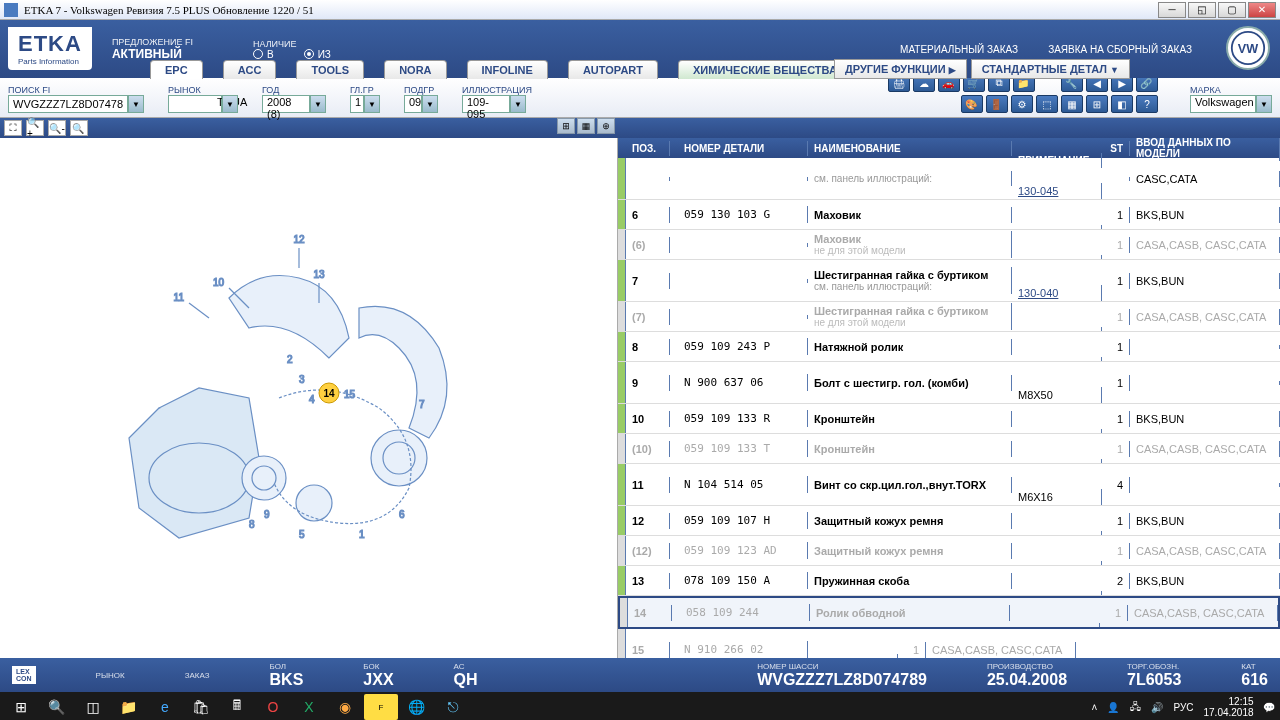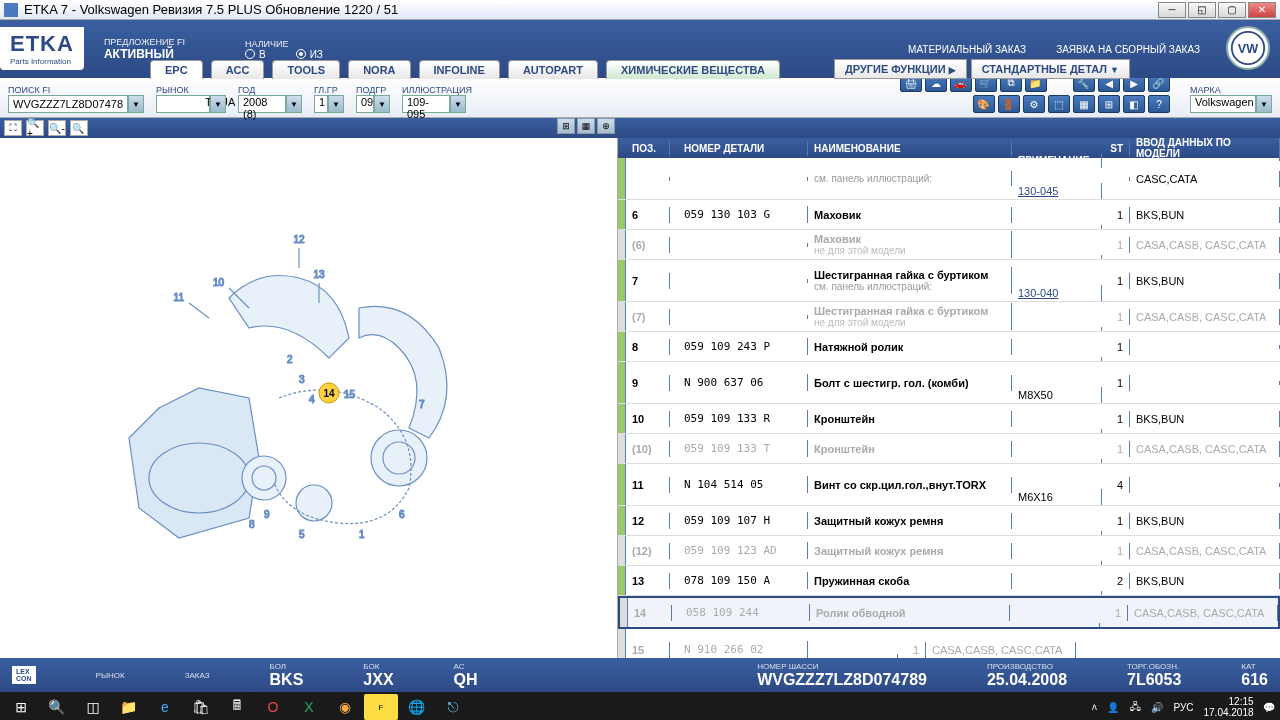--- a/index.html
+++ b/index.html
@@ -1,46 +1,46 @@
 <!DOCTYPE html>
 <html><head>
 <meta charset="utf-8">
 <style>
 * { margin: 0; padding: 0; box-sizing: border-box; font-family: Arial, sans-serif; }
 body { width: 1280px; height: 720px; overflow: hidden; background: #fff; font-size: 11px; }
 
 .titlebar { height: 20px; background: linear-gradient(#fff,#e0e8f8); display: flex; align-items: center; padding: 0 4px; border-bottom: 1px solid #aaa; }
 .titlebar-icon { width: 14px; height: 14px; background: #4a7bc0; margin-right: 6px; }
-.titlebar-text { color: #000; font-size: 13px; flex: 1; }
+.titlebar-text { color: #000; font-size: 11px; flex: 1; font-family: Liberation Serif, serif; }
 .winbtns { display: flex; gap: 2px; }
 .winbtn { width: 28px; height: 16px; border: 1px solid #888; background: linear-gradient(#f8f8f8,#d8d8d8); display:flex;align-items:center;justify-content:center; font-size:10px;}
 .winbtn.close { background: linear-gradient(#e88,#c44); color:#fff; }
 
-.app-header { height: 58px; background: linear-gradient(#3a5fa0,#2d4a85); display: flex; align-items: center; padding: 0 0; color: #fff; position: relative; }
+.app-header { height: 58px; background: linear-gradient(#3a5fa0,#2d4a85); display: flex; align-items: center; padding: 0 8px; color: #fff; position: relative; }
 .logo { background: #fff; padding: 4px 10px; margin-right: 20px; border-radius: 0 0 4px 4px; margin-top: -2px; }
 .logo-etka { color: #2d4a85; font-size: 22px; font-weight: bold; letter-spacing: 1px; }
 .logo-sub { color: #2d4a85; font-size: 8px; }
 .hdr-sec { margin-right: 60px; font-size: 10px; }
 .hdr-sec .lbl { font-size: 9px; opacity: .9; }
 .hdr-sec .val { font-size: 12px; font-weight: bold; }
 .stock-sec { display:flex; gap: 30px; font-size: 10px; }
 .stock-opt { display:flex; align-items:center; gap:4px; }
 .radio { width:10px; height:10px; border-radius:50%; border:1px solid #fff; display:inline-block; }
 .radio.on::after { content:""; display:block; width:4px; height:4px; background:#fff; border-radius:50%; margin:2px; }
 .hdr-links { display:flex; gap: 30px; font-size:10px; margin-left:auto; margin-right:80px; }
 .vw-logo { position:absolute; right:10px; top:6px; width:44px; height:44px; border-radius:50%; background:#fff; border:2px solid #8aa; display:flex; align-items:center; justify-content:center; color:#2d4a85; font-weight:bold; font-size:16px; }
 
-.tabbar { position:absolute; bottom:-1px; left:150px; display:flex; gap:8px; }
+.tabbar { position:absolute; bottom:-1px; left:150px; display:flex; gap:20px; }
 .tab { padding: 3px 14px; background: linear-gradient(#fff,#e8e8e8); border:1px solid #999; border-bottom:none; border-radius: 4px 4px 0 0; color:#2d4a85; font-size:11px; font-weight:bold; cursor:pointer; }
 .tab.chem { background: linear-gradient(#fff,#d0e8d0); }
 .rtabs { position:absolute; bottom:-1px; right:150px; display:flex; gap:4px; }
 .rtab { padding:3px 10px; background:linear-gradient(#fff,#e8e8e8); border:1px solid #999; color:#2d4a85; font-size:11px; font-weight:bold; }
 .rtab .arr { font-size:9px; }
 
-.filterbar { height: 40px; background: linear-gradient(#fff, #e8ecf5); border-bottom: 1px solid #aaa; display:flex; align-items:flex-end; padding: 2px 8px 4px; gap: 12px; }
+.filterbar { height: 40px; background: linear-gradient(#fff, #e8ecf5); border-bottom: 1px solid #aaa; display:flex; align-items:flex-end; padding: 2px 8px 4px; gap: 24px; }
 .fgroup { display:flex; flex-direction:column; }
 .fgroup .flbl { font-size:9px; color:#2d4a85; }
 .finput { display:flex; }
 .finput input, .finput span.val { height:18px; border:1px solid #7a9; background:#fff; padding:0 4px; font-size:11px; }
 .finput .dd { width:16px; height:18px; background:linear-gradient(#cde,#9bc); border:1px solid #7a9; display:flex; align-items:center; justify-content:center; font-size:8px; cursor:pointer; }
 .toolbar-icons { display:flex; gap:3px; margin-left:auto; flex-wrap:wrap; width:290px; justify-content:flex-end; }
 .ticon { width:22px; height:18px; background:linear-gradient(#4a7bc0,#2d5a95); border:1px solid #1a3a65; border-radius:2px; display:flex; align-items:center; justify-content:center; color:#fff; font-size:10px; cursor:pointer; }
 .marka { margin-left:8px; }
 
 .zoombar { height:20px; background:linear-gradient(#3a5fa0,#2d4a85); display:flex; align-items:center; padding:0 4px; gap:4px; }

